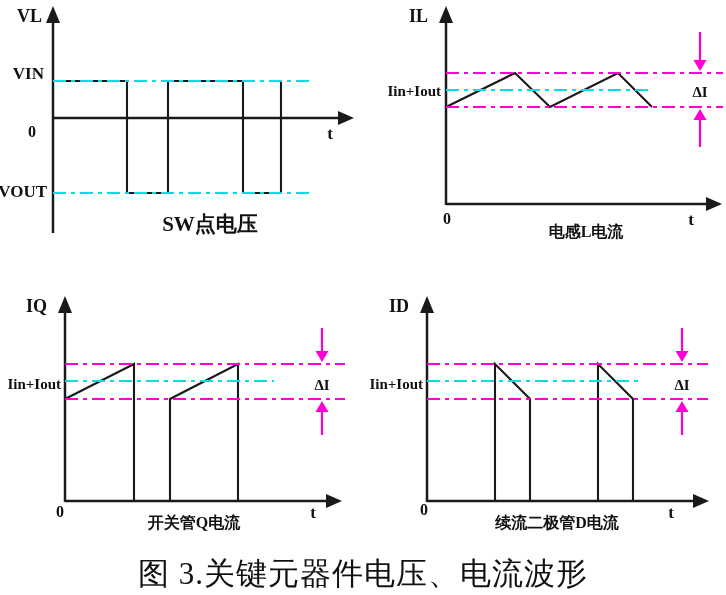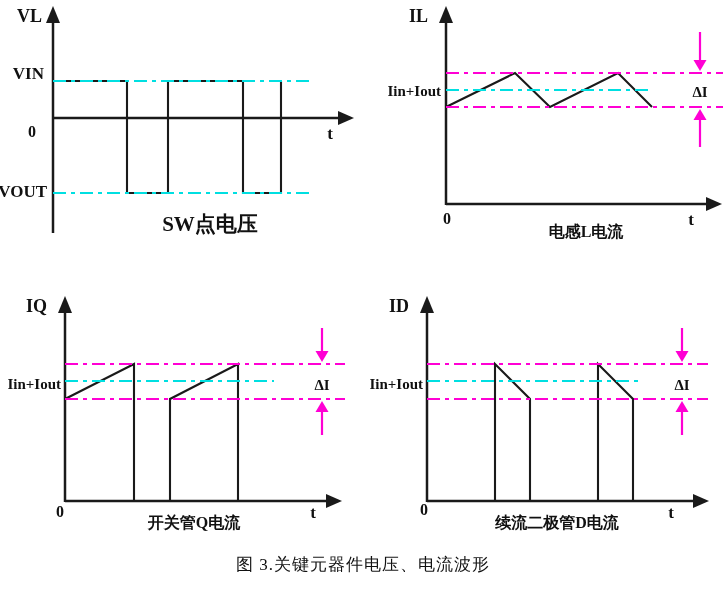--- a/index.html
+++ b/index.html
@@ -1,21 +1,21 @@
 <!DOCTYPE html>
 <html><head>
 <meta charset="utf-8">
 <style>
   html,body{margin:0;padding:0;background:#ffffff;}
   .page{position:relative;width:726px;height:595px;background:#ffffff;overflow:hidden;
         font-family:"Liberation Serif","DejaVu Serif",serif;}
   .fig-svg{position:absolute;left:0;top:0;}
   svg text{font-family:"Liberation Serif","DejaVu Serif",serif;fill:#111111;}
   .caption{position:absolute;left:0;top:553px;width:726px;text-align:center;
-           font-size:17px;color:#111111;letter-spacing:1px;}
+           font-size:31px;color:#111111;letter-spacing:1px;}
 </style>
 </head>
 <body>
 
 <div class="page">
   <svg id="fig" class="fig-svg" width="726" height="545" viewBox="0 0 726 545">
       <g>
         <line x1="53" y1="20" x2="53" y2="233" stroke="#1a1a1a" stroke-width="2.5"></line>
         <polygon points="46,23 60,23 53,6" fill="#1a1a1a"></polygon>
         <line x1="53" y1="118" x2="341" y2="118" stroke="#1a1a1a" stroke-width="2.5"></line>

